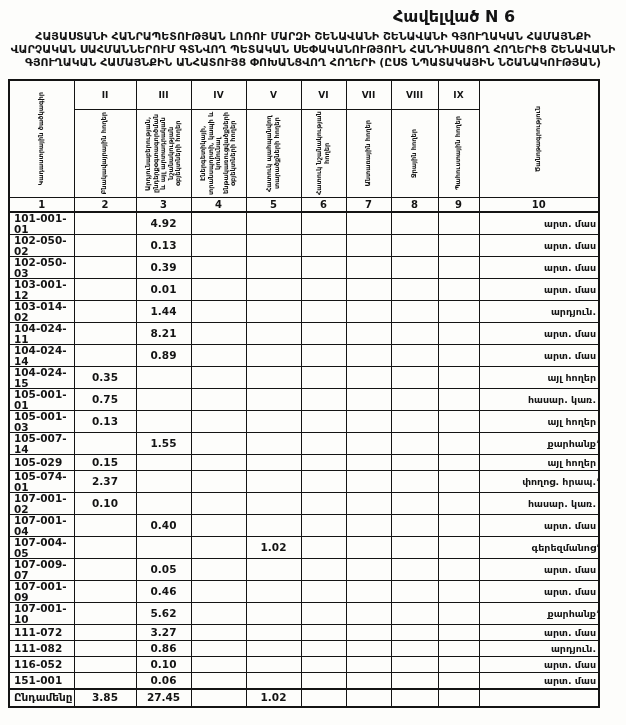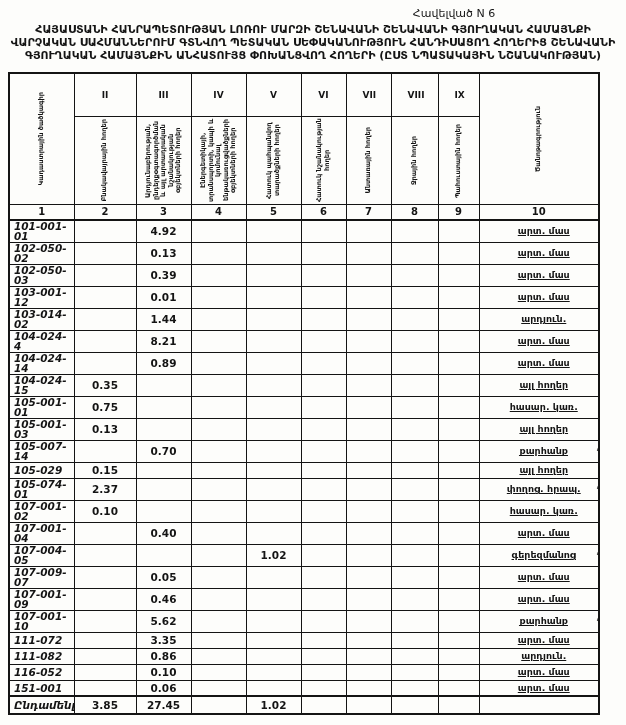--- a/index.html
+++ b/index.html
@@ -9,21 +9,21 @@
     background:#fdfdfb;
     font-family:"DejaVu Sans",sans-serif;
     color:#141414;
     overflow:hidden;
     box-sizing:border-box;
   }
   
   .annex{
     width:336px;margin:7px 4px 0 auto;
     text-align:center;
-    font-size:11px;font-weight:normal;line-height:1.3;
+    font-size:16px;font-weight:bold;line-height:1.3;
   }
   
   .doc-title{
     text-align:center;margin-top:9px;
     font-size:12px;font-weight:bold;letter-spacing:4px;
   }
   .doc-subtitle{
     width:606px;margin:3px auto 0 auto;
     text-align:center;
     font-size:11px;font-weight:bold;line-height:1.18;
@@ -35,42 +35,42 @@
     margin:9px 0 0 8px;
     width:590px;
     border:2px solid #141414;
   }
   table.land th,table.land td{
     border:1px solid #141414;
     padding:0 2px;
     box-sizing:border-box;
     overflow:hidden;
   }
-  tr.roman th{height:15px;font-size:9px;font-weight:bold;text-align:center;padding:16px;}
+  tr.roman th{height:15px;font-size:9px;font-weight:bold;text-align:center;padding:9px;}
   tr.vheads th{height:88px;vertical-align:middle;text-align:center;padding:1px;}
   .vert{
     writing-mode:vertical-rl;
     transform:rotate(180deg);
     margin:0 auto;
     font-size:6.6px;font-weight:bold;line-height:1.15;
     max-height:100px;
     white-space:normal;
     text-align:center;
   }
   th.spanning{vertical-align:middle;}
   tr.numbers td{height:15px;font-size:10px;font-weight:bold;text-align:center;border-bottom:2px solid #141414;}
   tbody.data td{
     height:16px;
     font-size:10.5px;font-weight:bold;
     text-align:center;line-height:1;
   }
-  tbody.data td.code{text-align:left;padding-left:4px;font-style:italic;}
+  tbody.data td.code{text-align:left;padding-left:4px;}
   tbody.data td.note{
-    text-align:center;padding-left:12px;
-    font-size:9.5px;position:relative;text-decoration:underline;
+    text-align:right;padding-left:12px;
+    font-size:9.5px;position:relative;
   }
   tbody.data tr.total-row td{border-top:2px solid #141414;height:18px;}
   .margin-note{
     position:absolute;left:118px;top:2px;
     font-size:8px;font-weight:400;font-style:italic;color:#333;
     white-space:nowrap;
   }
 </style>
 </head>
 <body>
@@ -207,21 +207,21 @@
           <td>1.44</td>
           <td></td>
           <td></td>
           <td></td>
           <td></td>
           <td></td>
           <td></td>
           <td class="note">արդյուն.</td>
         </tr>
         <tr>
-          <td class="code">104-024-4</td>
+          <td class="code">104-024-11</td>
           <td></td>
           <td>8.21</td>
           <td></td>
           <td></td>
           <td></td>
           <td></td>
           <td></td>
           <td></td>
           <td class="note">արտ. մաս</td>
         </tr>
@@ -269,21 +269,21 @@
           <td></td>
           <td></td>
           <td></td>
           <td></td>
           <td></td>
           <td class="note">այլ հողեր</td>
         </tr>
         <tr>
           <td class="code">105-007-14</td>
           <td></td>
-          <td>0.70</td>
+          <td>1.55</td>
           <td></td>
           <td></td>
           <td></td>
           <td></td>
           <td></td>
           <td></td>
           <td class="note">քարհանք<span class="margin-note">չմ</span></td>
         </tr>
         <tr>
           <td class="code">105-029</td>
@@ -377,21 +377,21 @@
           <td></td>
           <td></td>
           <td></td>
           <td></td>
           <td></td>
           <td class="note">քարհանք<span class="margin-note">չմ</span></td>
         </tr>
         <tr>
           <td class="code">111-072</td>
           <td></td>
-          <td>3.35</td>
+          <td>3.27</td>
           <td></td>
           <td></td>
           <td></td>
           <td></td>
           <td></td>
           <td></td>
           <td class="note">արտ. մաս</td>
         </tr>
         <tr>
           <td class="code">111-082</td>

